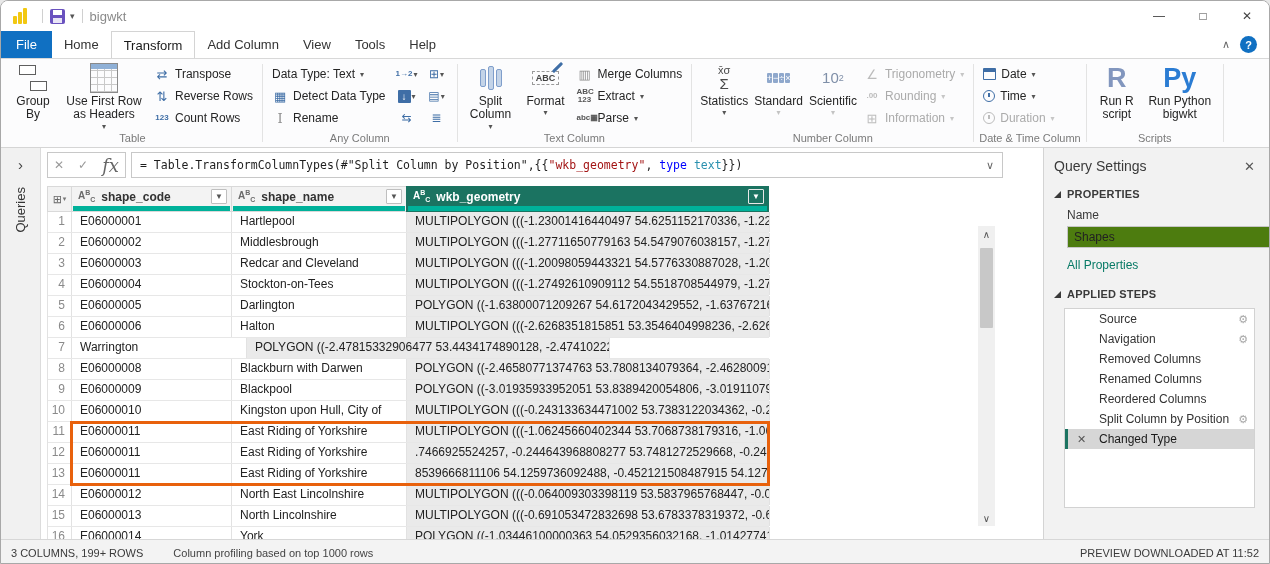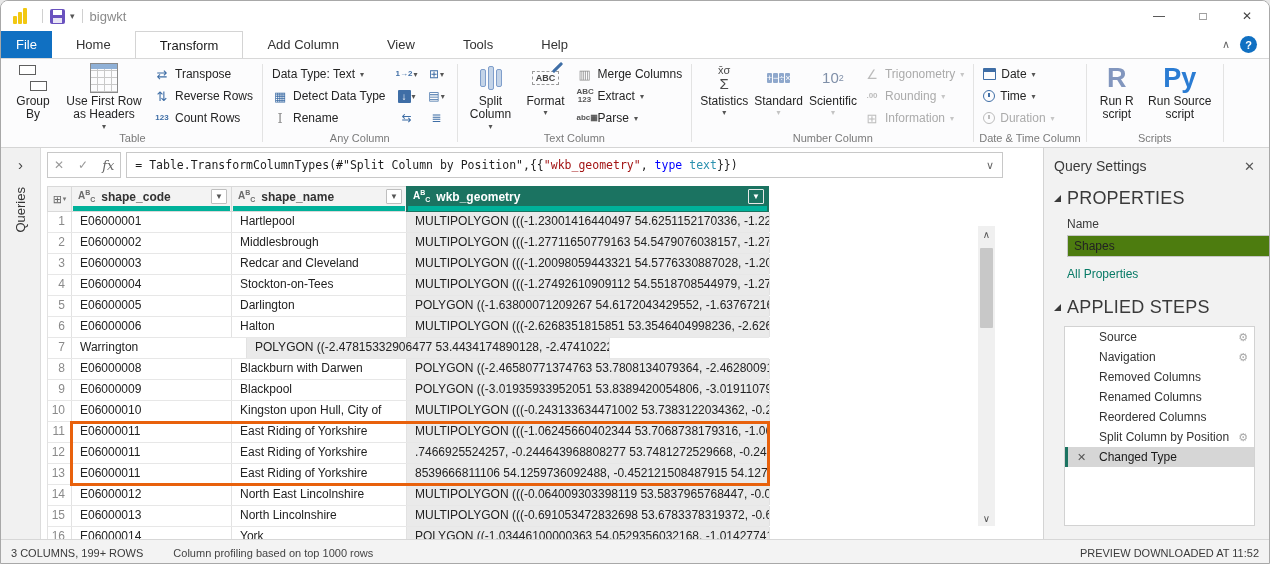--- a/index.html
+++ b/index.html
@@ -17,21 +17,21 @@
   .save-ico::before{content:"";position:absolute;left:3px;top:1px;width:9px;height:5px;background:#fff;}
   .save-ico::after{content:"";position:absolute;left:3px;bottom:1px;width:9px;height:5px;background:#fff;opacity:.85;}
   .tb-caret{font-size:9px;color:#555;margin-left:5px;}
   .tb-title{font-size:13px;color:#8a8a8a;}
   .win-controls{margin-left:auto;display:flex;height:30px;}
   .wc{width:44px;display:flex;align-items:center;justify-content:center;font-size:12px;color:#444;}
 
   
   .tabbar{height:27px;display:flex;align-items:flex-end;background:#fff;position:relative;}
   .tabs{display:flex;height:27px;}
-  .tab{padding:0 24px;display:flex;align-items:center;font-size:13px;color:#333;height:27px;}
+  .tab{padding:0 12px;display:flex;align-items:center;font-size:13px;color:#333;height:27px;}
   .tab.file-tab{background:#1070C2;color:#fff;padding:0 15px;}
   .tab.active{background:#fff;border:1px solid #d4d4d4;border-bottom:none;position:relative;z-index:2;margin-bottom:-1px;color:#1a1a1a;}
   .tab-right{margin-left:auto;display:flex;align-items:center;gap:10px;padding-right:12px;height:27px;}
   .collapse-ribbon{font-size:11px;color:#666;}
   .help-circle{width:17px;height:17px;border-radius:50%;background:#1070C2;color:#fff;font-size:11px;font-weight:bold;display:flex;align-items:center;justify-content:center;}
 
   
   .ribbon{height:90px;background:#fcfcfd;border-top:1px solid #d8d8d8;border-bottom:1px solid #d5d5d5;display:flex;align-items:stretch;padding:0 2px;position:relative;z-index:1;}
   .rgroup{display:flex;flex-direction:column;padding:1px 5px 0;}
   .rgroup-content{display:flex;flex:1;align-items:flex-start;}
@@ -83,21 +83,21 @@
 
   
   .workspace{position:relative;height:391px;background:#fff;}
   .left-rail{position:absolute;left:0;top:0;bottom:0;width:40px;background:#f1f1f1;border-right:1px solid #dcdcdc;display:flex;flex-direction:column;align-items:center;padding-top:8px;}
   .rail-chevron{font-size:15px;color:#444;margin-bottom:14px;}
   .rail-label{writing-mode:vertical-rl;transform:rotate(180deg);font-size:13px;color:#333;}
 
   .formula-bar{position:absolute;left:40px;right:258px;top:0;height:34px;display:flex;align-items:center;padding:0 8px 0 6px;gap:5px;}
   .fx-buttons{display:flex;align-items:center;border:1px solid #c8c8c8;background:#fff;height:26px;padding:0 6px;gap:14px;}
   .fxb{color:#9a9a9a;font-size:12px;}
-  .fx{font-family:"DejaVu Serif",serif;font-style:italic;font-size:13px;color:#666;}
+  .fx{font-family:"DejaVu Serif",serif;font-style:italic;font-size:18px;color:#666;}
   .formula-input{flex:1;height:26px;border:1px solid #c8c8c8;background:#fff;display:flex;align-items:center;padding:0 8px;overflow:hidden;}
   .formula-text{font-family:"DejaVu Sans Mono",monospace;font-size:11.5px;white-space:pre;flex:1;overflow:hidden;}
   .formula-caret{color:#666;font-size:11px;margin-left:6px;}
 
   .grid-area{position:absolute;left:40px;right:258px;top:34px;bottom:0;overflow:hidden;background:#fff;}
   .grid{position:absolute;left:6px;top:4px;width:722px;}
   .ghead{display:flex;height:26px;}
   .corner{width:24px;border:1px solid #d9d9d9;border-right:none;background:#f3f3f3;display:flex;align-items:center;justify-content:center;font-size:11px;color:#666;gap:1px;}
   .corner-caret{font-size:7px;color:#777;}
   .hcell{position:relative;display:flex;align-items:center;background:#f3f3f3;border:1px solid #d9d9d9;border-right:none;padding:0 4px 5px 6px;font-size:12px;font-weight:bold;color:#333;}
@@ -122,21 +122,21 @@
   .vs-down{margin-top:auto;}
   .vs-thumb{width:13px;height:80px;background:#c8c8c8;margin-top:6px;border-radius:1px;}
 
   
   .query-panel{position:absolute;right:0;top:0;bottom:0;width:226px;background:#f2f2f2;border-left:1px solid #d4d4d4;padding:10px 14px 0 10px;}
   .qp-title-row{display:flex;align-items:center;margin-bottom:14px;}
   .qp-title{font-size:14px;color:#3a3a3a;}
   .qp-close{margin-left:auto;color:#555;font-size:13px;}
   .qp-sec{display:flex;align-items:center;gap:6px;margin-bottom:8px;}
   .tri{width:0;height:0;border-bottom:7px solid #3a3a3a;border-left:7px solid rgba(0,0,0,0);flex:none;}
-  .qp-sec-h{font-size:18px;font-weight:normal;color:#3a3a3a;letter-spacing:.2px;}
+  .qp-sec-h{font-size:11px;font-weight:bold;color:#3a3a3a;letter-spacing:.2px;}
   .qp-name-label{font-size:12px;color:#3a3a3a;margin:2px 0 4px 13px;}
   .qp-name-input{display:block;width:222px;height:22px;margin-left:13px;border:1px solid #c6c6c6;font-size:12px;font-family:"Liberation Sans",sans-serif;padding:0 6px;color:#222;background:#4d7c0f;}
   .qp-link{font-size:12px;color:#077A66;margin:10px 0 16px 13px;}
   .steps-list{background:#fff;border:1px solid #d2d2d2;height:200px;margin-left:10px;overflow:hidden;}
   .step{position:relative;height:20px;display:flex;align-items:center;font-size:12px;color:#333;padding-left:34px;padding-right:6px;}
   .step .gear{margin-left:auto;color:#a8a8a8;font-size:11px;}
   .step.selected{background:#d6d6d6;border-left:3px solid #1B7361;padding-left:31px;}
   .step.selected .slabel{color:#1a1a1a;}
   .step .delx{position:absolute;left:9px;color:#555;font-size:11px;}
 
@@ -371,21 +371,21 @@
     <div class="rsep"></div>
 
     <div class="rgroup">
       <div class="rgroup-content">
         <div class="bigbtn">
           <span class="bicon r-icon">R</span>
           <span class="blabel" style="width:44px">Run R script</span>
         </div>
         <div class="bigbtn">
           <span class="bicon py-icon">Py</span>
-          <span class="blabel" style="width:70px">Run Source script</span>
+          <span class="blabel" style="width:70px">Run Python bigwkt</span>
         </div>
       </div>
       <div class="rgroup-label">Scripts</div>
     </div>
     <div class="rsep"></div>
   </div>
 
   <div class="workspace">
 
     <div class="left-rail">

